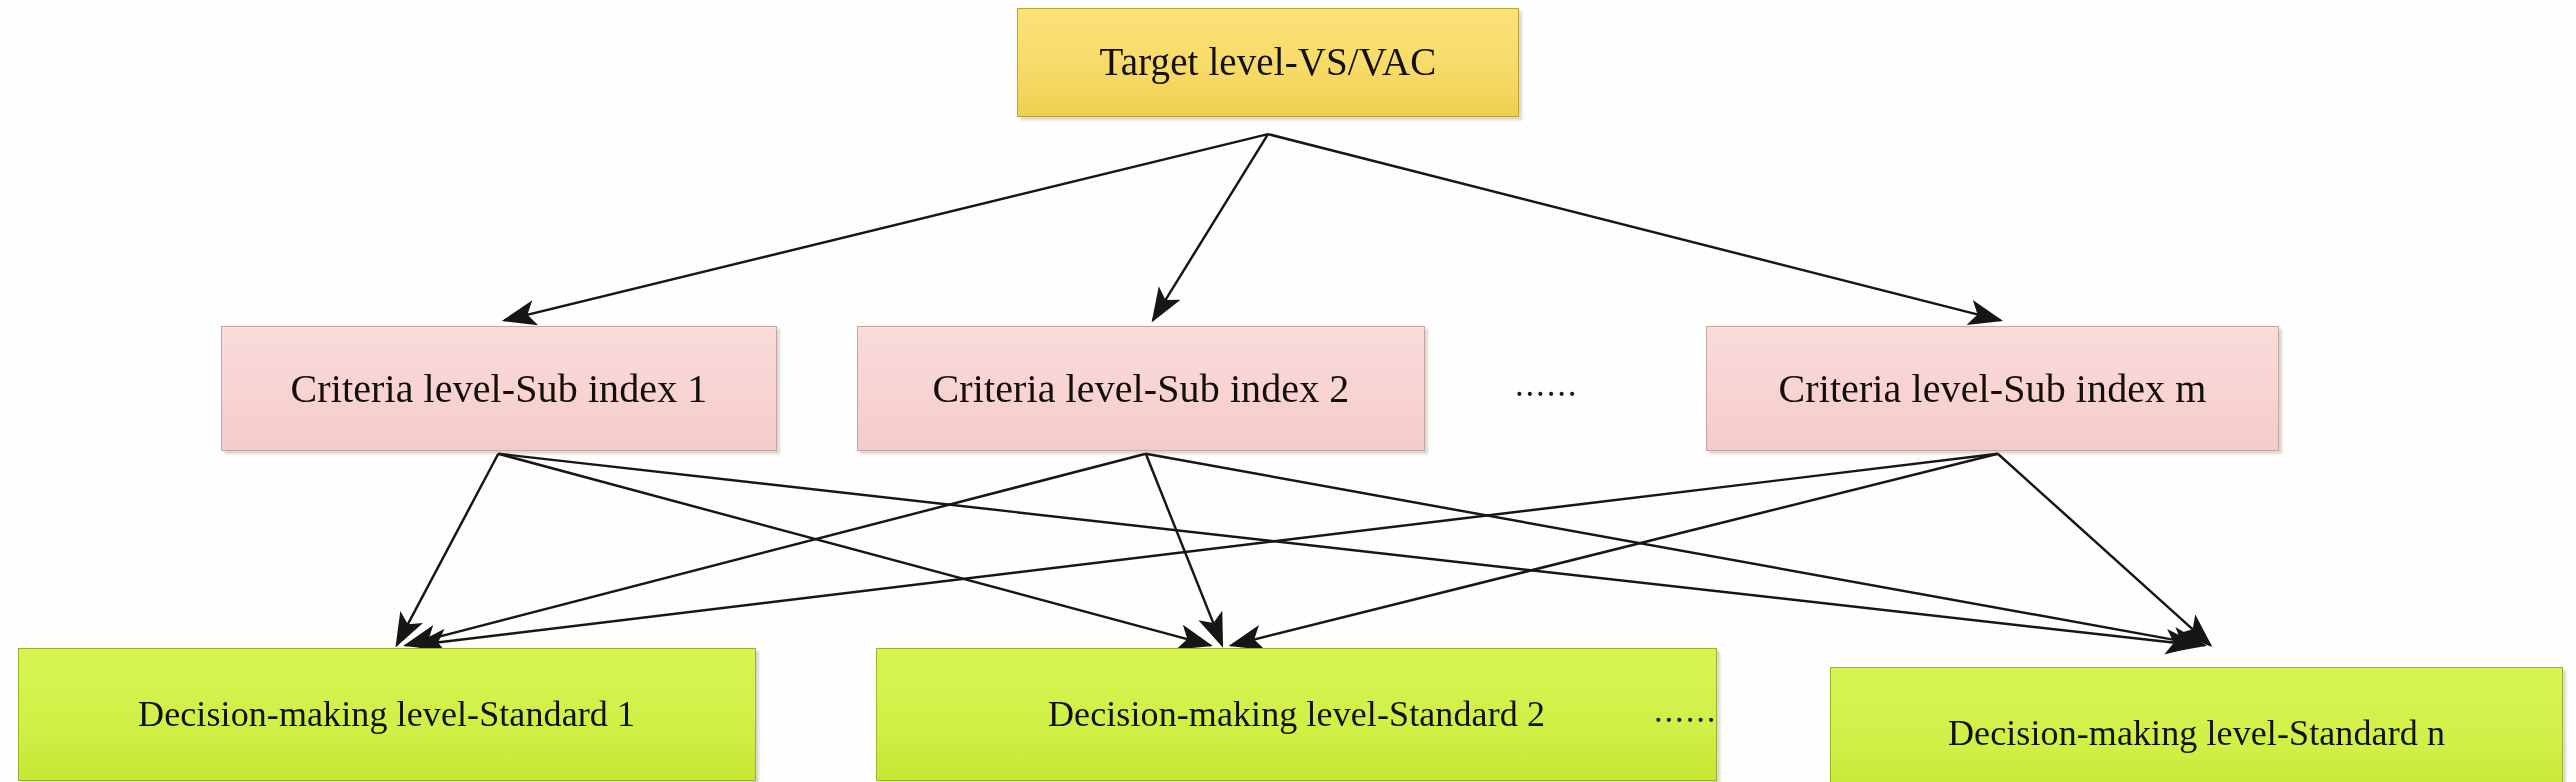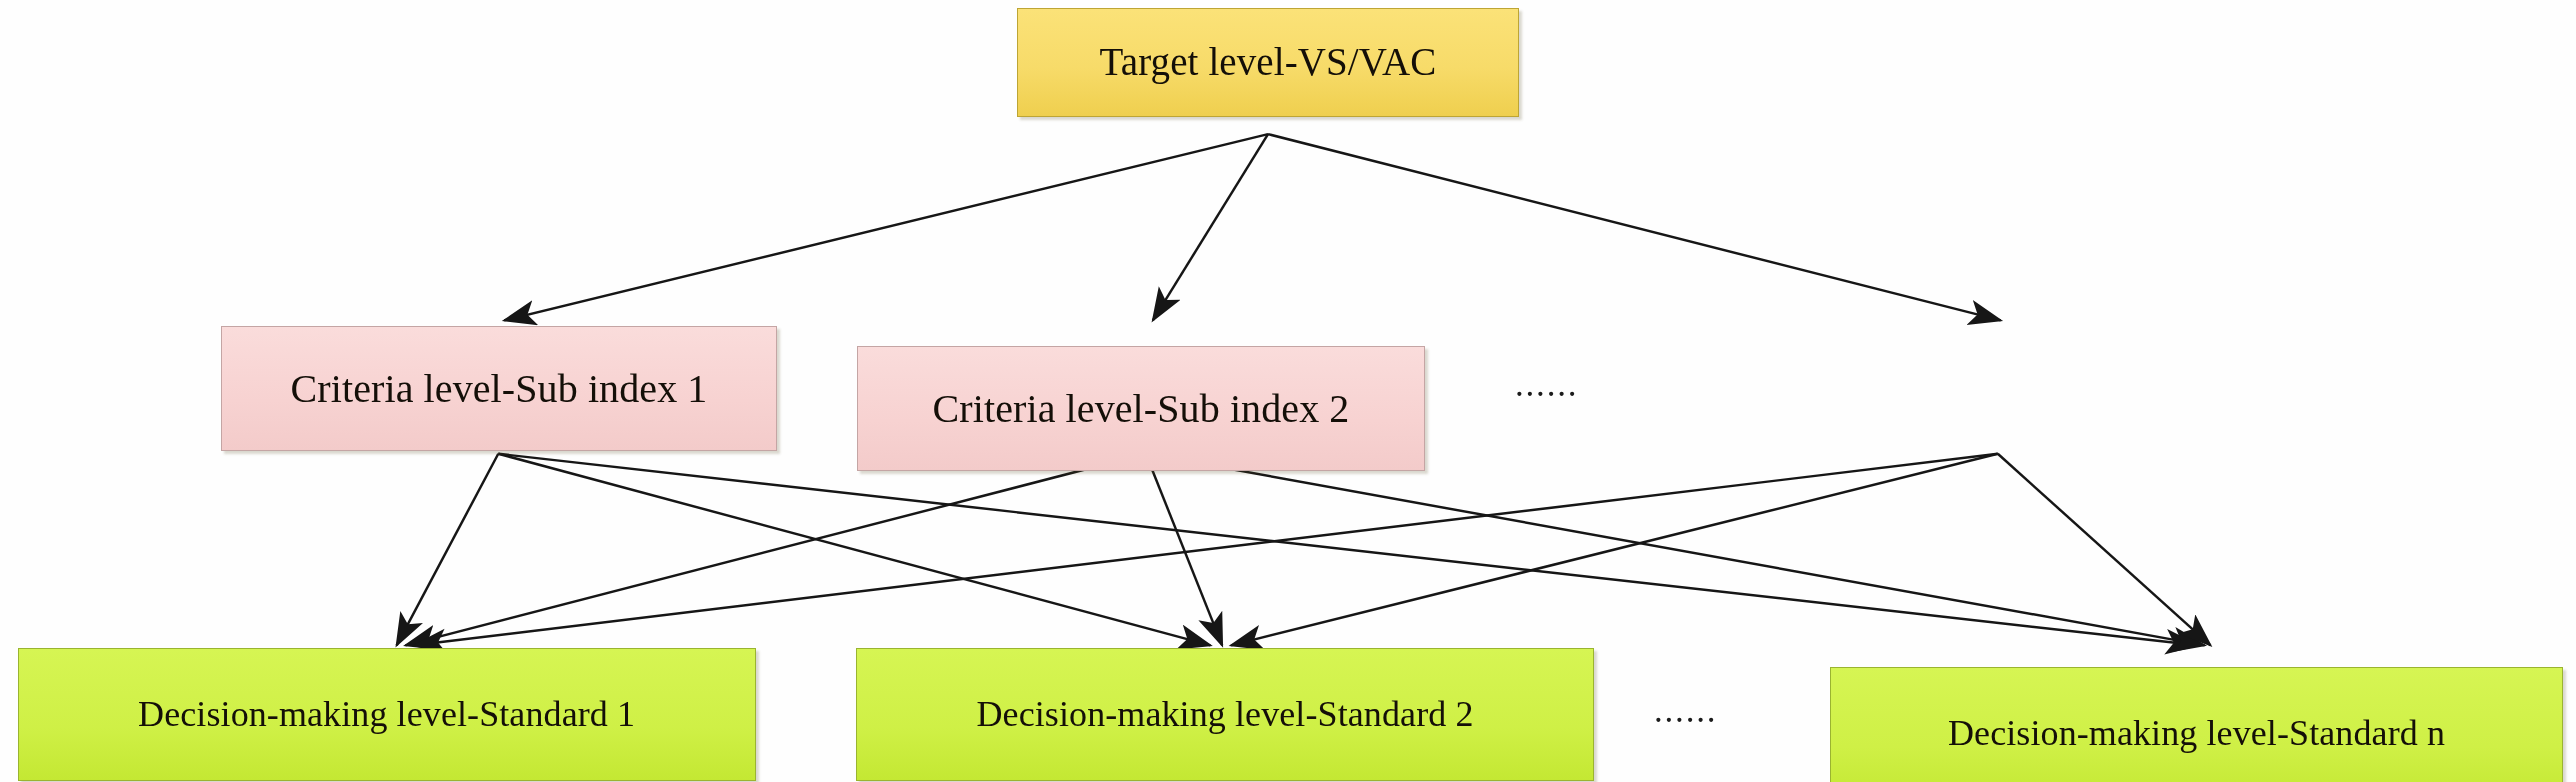--- a/index.html
+++ b/index.html
@@ -102,32 +102,35 @@
   </svg>
 
   <div class="node target" style="left:1017px; top:8.2px; width:502px; height:109px;">
     <span class="node-label">Target level-VS/VAC</span>
   </div>
 
   <div class="node criteria" style="left:221px; top:326px; width:556px; height:125px;">
     <span class="node-label">Criteria level-Sub index 1</span>
   </div>
 
-  <div class="node criteria" style="left:857px; top:326px; width:568px; height:125px;margin-top:20px;">
+  <div class="node criteria" style="left:857px; top:326px; width:568px; height:125px;">
     <span class="node-label">Criteria level-Sub index 2</span>
   </div>
 
   <div class="ellipsis" style="left:1515px; top:367px;">......</div>
 
+  <div class="node criteria" style="left:1706px; top:326px; width:573px; height:125px;">
+    <span class="node-label">Criteria level-Sub index m</span>
+  </div>
 
   <div class="node decision" style="left:17.6px; top:648px; width:738px; height:133px;">
     <span class="node-label">Decision-making level-Standard 1</span>
   </div>
 
-  <div class="node decision" style="left:856px; top:648px; width:738px; height:133px;">
+  <div class="node decision" style="left:876px; top:648px; width:841px; height:133px;">
     <span class="node-label">Decision-making level-Standard 2</span>
   </div>
 
   <div class="ellipsis" style="left:1654px; top:693px;">......</div>
 
   <div class="node decision" style="left:1830px; top:648px; width:733px; height:133px;margin-top:19px;">
     <span class="node-label">Decision-making level-Standard n</span>
   </div>
 
 </div>

